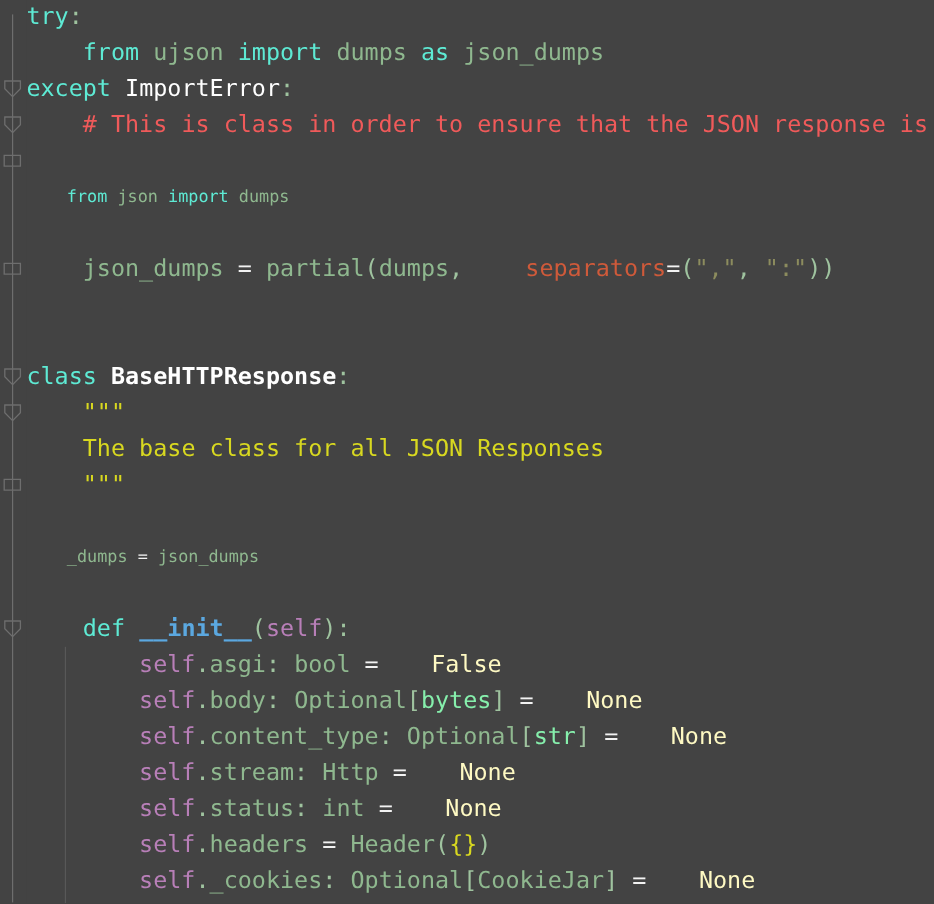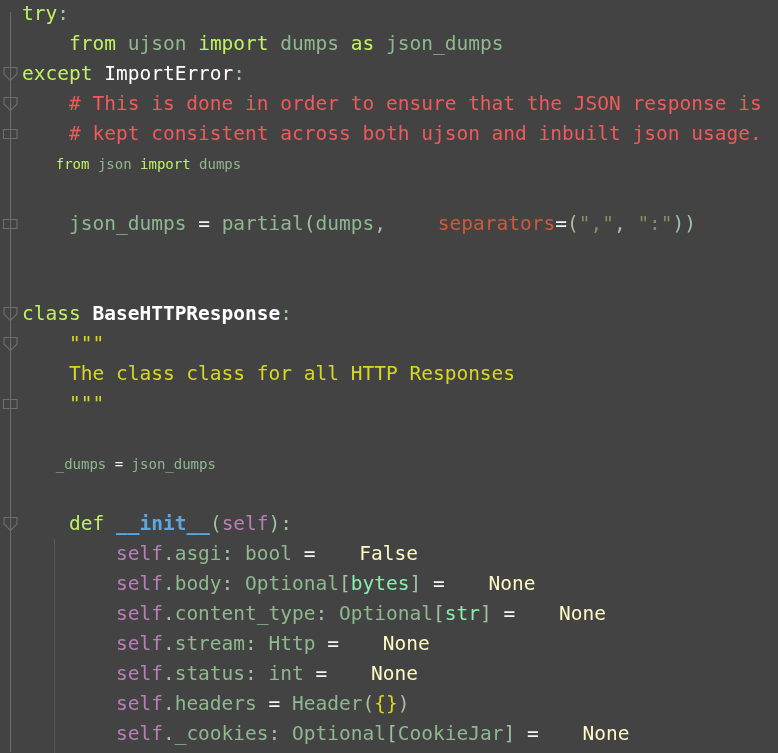--- a/index.html
+++ b/index.html
@@ -62,21 +62,21 @@
     left: 0;
     height: 30px;
     line-height: 30px;
     white-space: pre;
     font-size: 19.5px;
     font-family: "DejaVu Sans Mono", "Liberation Mono", monospace;
     letter-spacing: 0px;
   }
 
   
-  .t-kw       { color: #bef264; }
+  .t-kw       { color: #5eead4; }
   .t-except   { color: #ffffff; }
   .t-builtin  { color: #86efac; }
   .t-comment  { color: #f05a5a; }
   .t-doc      { color: #d8d820; }
   .t-name     { color: #8fb88f; }
   .t-self     { color: #b87fb8; }
   .t-const    { color: #fef9c3; margin-left: 32px; }
   .t-op       { color: #f2f2f2; }
   .t-punct    { color: #9fc39f; }
   .t-classname{ color: #ffffff; font-weight: bold; }
@@ -132,30 +132,29 @@
           <path d="M3.5 1.5 H17 V8 L10.5 14.5 L4 8 V1.5 Z" fill="none" stroke="#6e6e6e" stroke-width="1.1"></path>
         </svg>
       </div>
     </div>
 
   <div id="code-surface">
       <div class="indent-guide" style="left: 32px; top: 539px; height: 214px; background: rgb(88, 88, 88);"></div>
       <div class="code-line" style="top: -1px; font-size: 19.5px; line-height: 30px;"><span class="t-kw">try</span><span class="t-punct">:</span></div>
       <div class="code-line" style="top: 29px; font-size: 19.5px; line-height: 30px;"><span class="t-plain">    </span><span class="t-kw">from</span><span class="t-plain"> </span><span class="t-name">ujson</span><span class="t-plain"> </span><span class="t-kw">import</span><span class="t-plain"> </span><span class="t-name">dumps</span><span class="t-plain"> </span><span class="t-kw">as</span><span class="t-plain"> </span><span class="t-name">json_dumps</span></div>
       <div class="code-line" style="top: 59px; font-size: 19.5px; line-height: 30px;"><span class="t-kw">except</span><span class="t-plain"> </span><span class="t-except">ImportError</span><span class="t-punct">:</span></div>
-      <div class="code-line" style="top: 89px; font-size: 19.5px; line-height: 30px;"><span class="t-plain">    </span><span class="t-comment"># This is done in order to ensure that the JSON response is</span></div>
-      <div class="code-line" style="top: 119px; font-size: 19.5px; line-height: 30px;"><span class="t-plain">    </span><span class="t-comment"># kept consistent across both ujson and inbuilt json usage.</span></div>
+      <div class="code-line" style="top: 89px; font-size: 19.5px; line-height: 30px;"><span class="t-plain">    </span><span class="t-comment"># This is class in order to ensure that the JSON response is</span></div>
       <div class="code-line" style="top: 149px; font-size: 14px; line-height: 30px;"><span class="t-plain">    </span><span class="t-kw">from</span><span class="t-plain"> </span><span class="t-name">json</span><span class="t-plain"> </span><span class="t-kw">import</span><span class="t-plain"> </span><span class="t-name">dumps</span></div>
       <div class="code-line" style="top: 179px; font-size: 19.5px; line-height: 30px;">&nbsp;</div>
       <div class="code-line" style="top: 209px; font-size: 19.5px; line-height: 30px;"><span class="t-plain">    </span><span class="t-name">json_dumps</span><span class="t-plain"> </span><span class="t-op">=</span><span class="t-plain"> </span><span class="t-name">partial</span><span class="t-punct">(</span><span class="t-name">dumps</span><span class="t-punct">, </span><span class="t-kwarg">separators</span><span class="t-op">=</span><span class="t-punct">(</span><span class="t-str">","</span><span class="t-punct">, </span><span class="t-str">":"</span><span class="t-punct">))</span></div>
       <div class="code-line" style="top: 239px; font-size: 19.5px; line-height: 30px;">&nbsp;</div>
       <div class="code-line" style="top: 269px; font-size: 19.5px; line-height: 30px;">&nbsp;</div>
       <div class="code-line" style="top: 299px; font-size: 19.5px; line-height: 30px;"><span class="t-kw">class</span><span class="t-plain"> </span><span class="t-classname">BaseHTTPResponse</span><span class="t-punct">:</span></div>
       <div class="code-line" style="top: 329px; font-size: 19.5px; line-height: 30px;"><span class="t-plain">    </span><span class="t-doc">"""</span></div>
-      <div class="code-line" style="top: 359px; font-size: 19.5px; line-height: 30px;"><span class="t-plain">    </span><span class="t-doc">The class class for all HTTP Responses</span></div>
+      <div class="code-line" style="top: 359px; font-size: 19.5px; line-height: 30px;"><span class="t-plain">    </span><span class="t-doc">The base class for all JSON Responses</span></div>
       <div class="code-line" style="top: 389px; font-size: 19.5px; line-height: 30px;"><span class="t-plain">    </span><span class="t-doc">"""</span></div>
       <div class="code-line" style="top: 419px; font-size: 19.5px; line-height: 30px;">&nbsp;</div>
       <div class="code-line" style="top: 449px; font-size: 14px; line-height: 30px;"><span class="t-plain">    </span><span class="t-name">_dumps</span><span class="t-plain"> </span><span class="t-op">=</span><span class="t-plain"> </span><span class="t-name">json_dumps</span></div>
       <div class="code-line" style="top: 479px; font-size: 19.5px; line-height: 30px;">&nbsp;</div>
       <div class="code-line" style="top: 509px; font-size: 19.5px; line-height: 30px;"><span class="t-plain">    </span><span class="t-kw">def</span><span class="t-plain"> </span><span class="t-dunder">__init__</span><span class="t-punct">(</span><span class="t-self">self</span><span class="t-punct">)</span><span class="t-punct">:</span></div>
       <div class="code-line" style="top: 539px; font-size: 19.5px; line-height: 30px;"><span class="t-plain">        </span><span class="t-self">self</span><span class="t-punct">.</span><span class="t-name">asgi</span><span class="t-punct">:</span><span class="t-plain"> </span><span class="t-name">bool</span><span class="t-plain"> </span><span class="t-op">=</span><span class="t-plain"> </span><span class="t-const">False</span></div>
       <div class="code-line" style="top: 569px; font-size: 19.5px; line-height: 30px;"><span class="t-plain">        </span><span class="t-self">self</span><span class="t-punct">.</span><span class="t-name">body</span><span class="t-punct">:</span><span class="t-plain"> </span><span class="t-name">Optional</span><span class="t-punct">[</span><span class="t-builtin">bytes</span><span class="t-punct">]</span><span class="t-plain"> </span><span class="t-op">=</span><span class="t-plain"> </span><span class="t-const">None</span></div>
       <div class="code-line" style="top: 599px; font-size: 19.5px; line-height: 30px;"><span class="t-plain">        </span><span class="t-self">self</span><span class="t-punct">.</span><span class="t-name">content_type</span><span class="t-punct">:</span><span class="t-plain"> </span><span class="t-name">Optional</span><span class="t-punct">[</span><span class="t-builtin">str</span><span class="t-punct">]</span><span class="t-plain"> </span><span class="t-op">=</span><span class="t-plain"> </span><span class="t-const">None</span></div>
       <div class="code-line" style="top: 629px; font-size: 19.5px; line-height: 30px;"><span class="t-plain">        </span><span class="t-self">self</span><span class="t-punct">.</span><span class="t-name">stream</span><span class="t-punct">:</span><span class="t-plain"> </span><span class="t-name">Http</span><span class="t-plain"> </span><span class="t-op">=</span><span class="t-plain"> </span><span class="t-const">None</span></div>
       <div class="code-line" style="top: 659px; font-size: 19.5px; line-height: 30px;"><span class="t-plain">        </span><span class="t-self">self</span><span class="t-punct">.</span><span class="t-name">status</span><span class="t-punct">:</span><span class="t-plain"> </span><span class="t-name">int</span><span class="t-plain"> </span><span class="t-op">=</span><span class="t-plain"> </span><span class="t-const">None</span></div>

